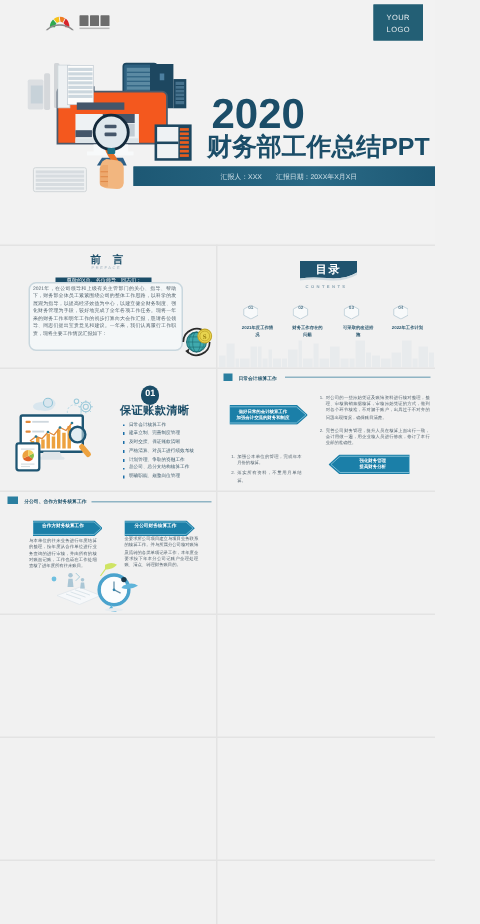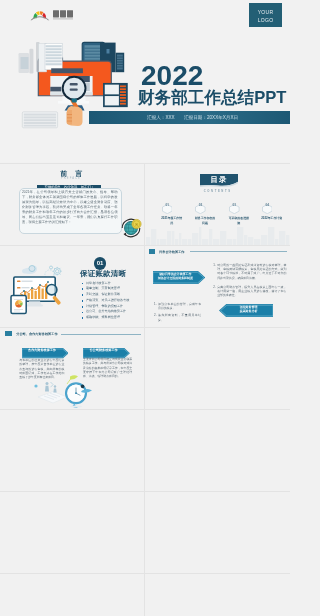--- a/index.html
+++ b/index.html
@@ -208,21 +208,21 @@
           <rect x="71.6" y="98.6" width="5.2" height="4" rx="0.8" fill="#1b7186"></rect>
         </g>
       </svg>
     </div>
 
     <div class="yourlogo">
       <div>YOUR</div>
       <div>LOGO</div>
     </div>
 
-    <div class="cover-title-2022">2022</div>
+    <div class="cover-title-2022">2020</div>
     <div class="cover-title-cn">财务部工作总结PPT</div>
 
     <div class="cover-bar">
       <div class="g"></div>
       <div class="cover-bar-txt" style="left:58px">汇报人：XXX</div>
       <div class="cover-bar-txt" style="left:95px">汇报日期：20XX年X月X日</div>
     </div>
   </div>
 
   <div>

